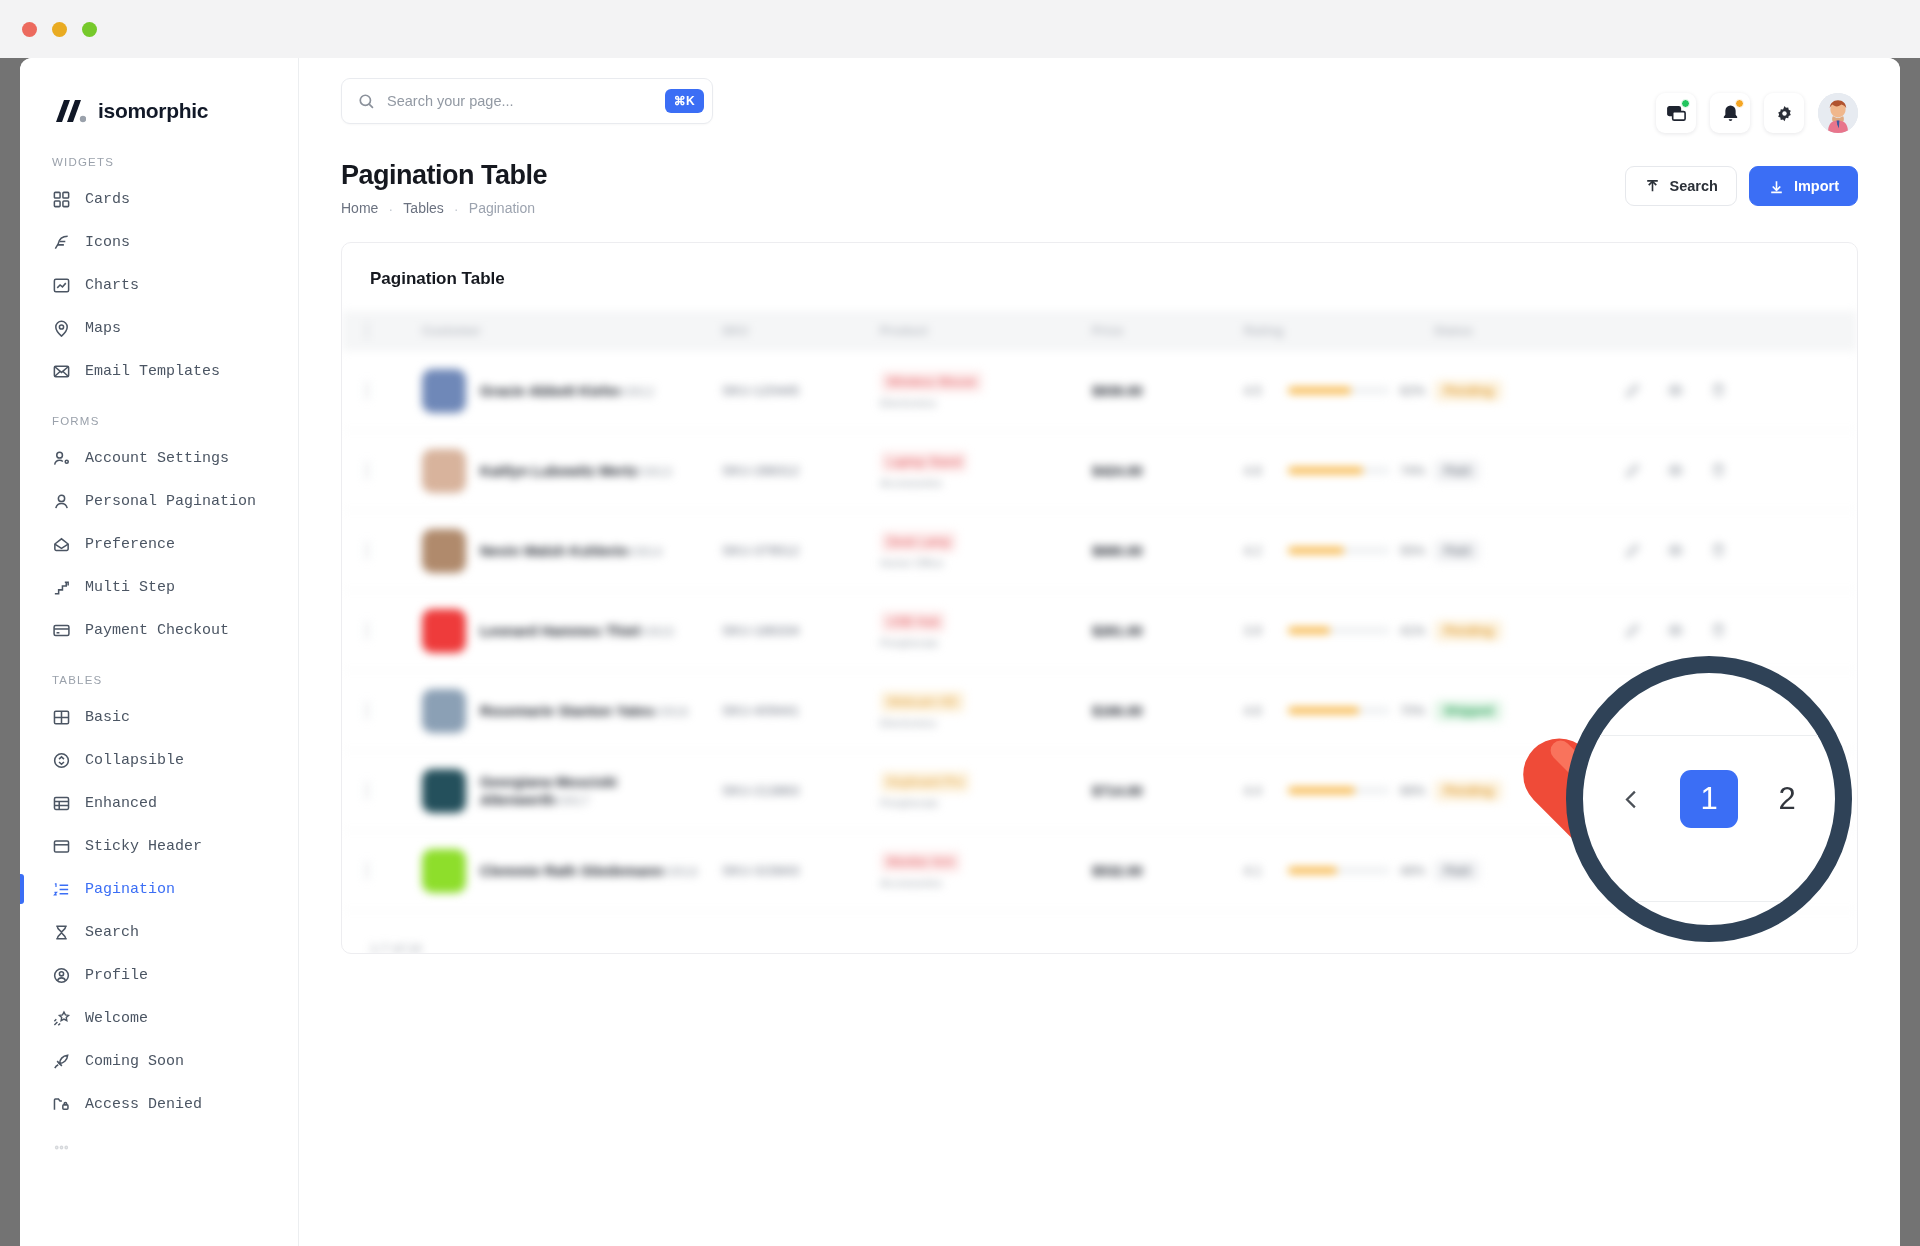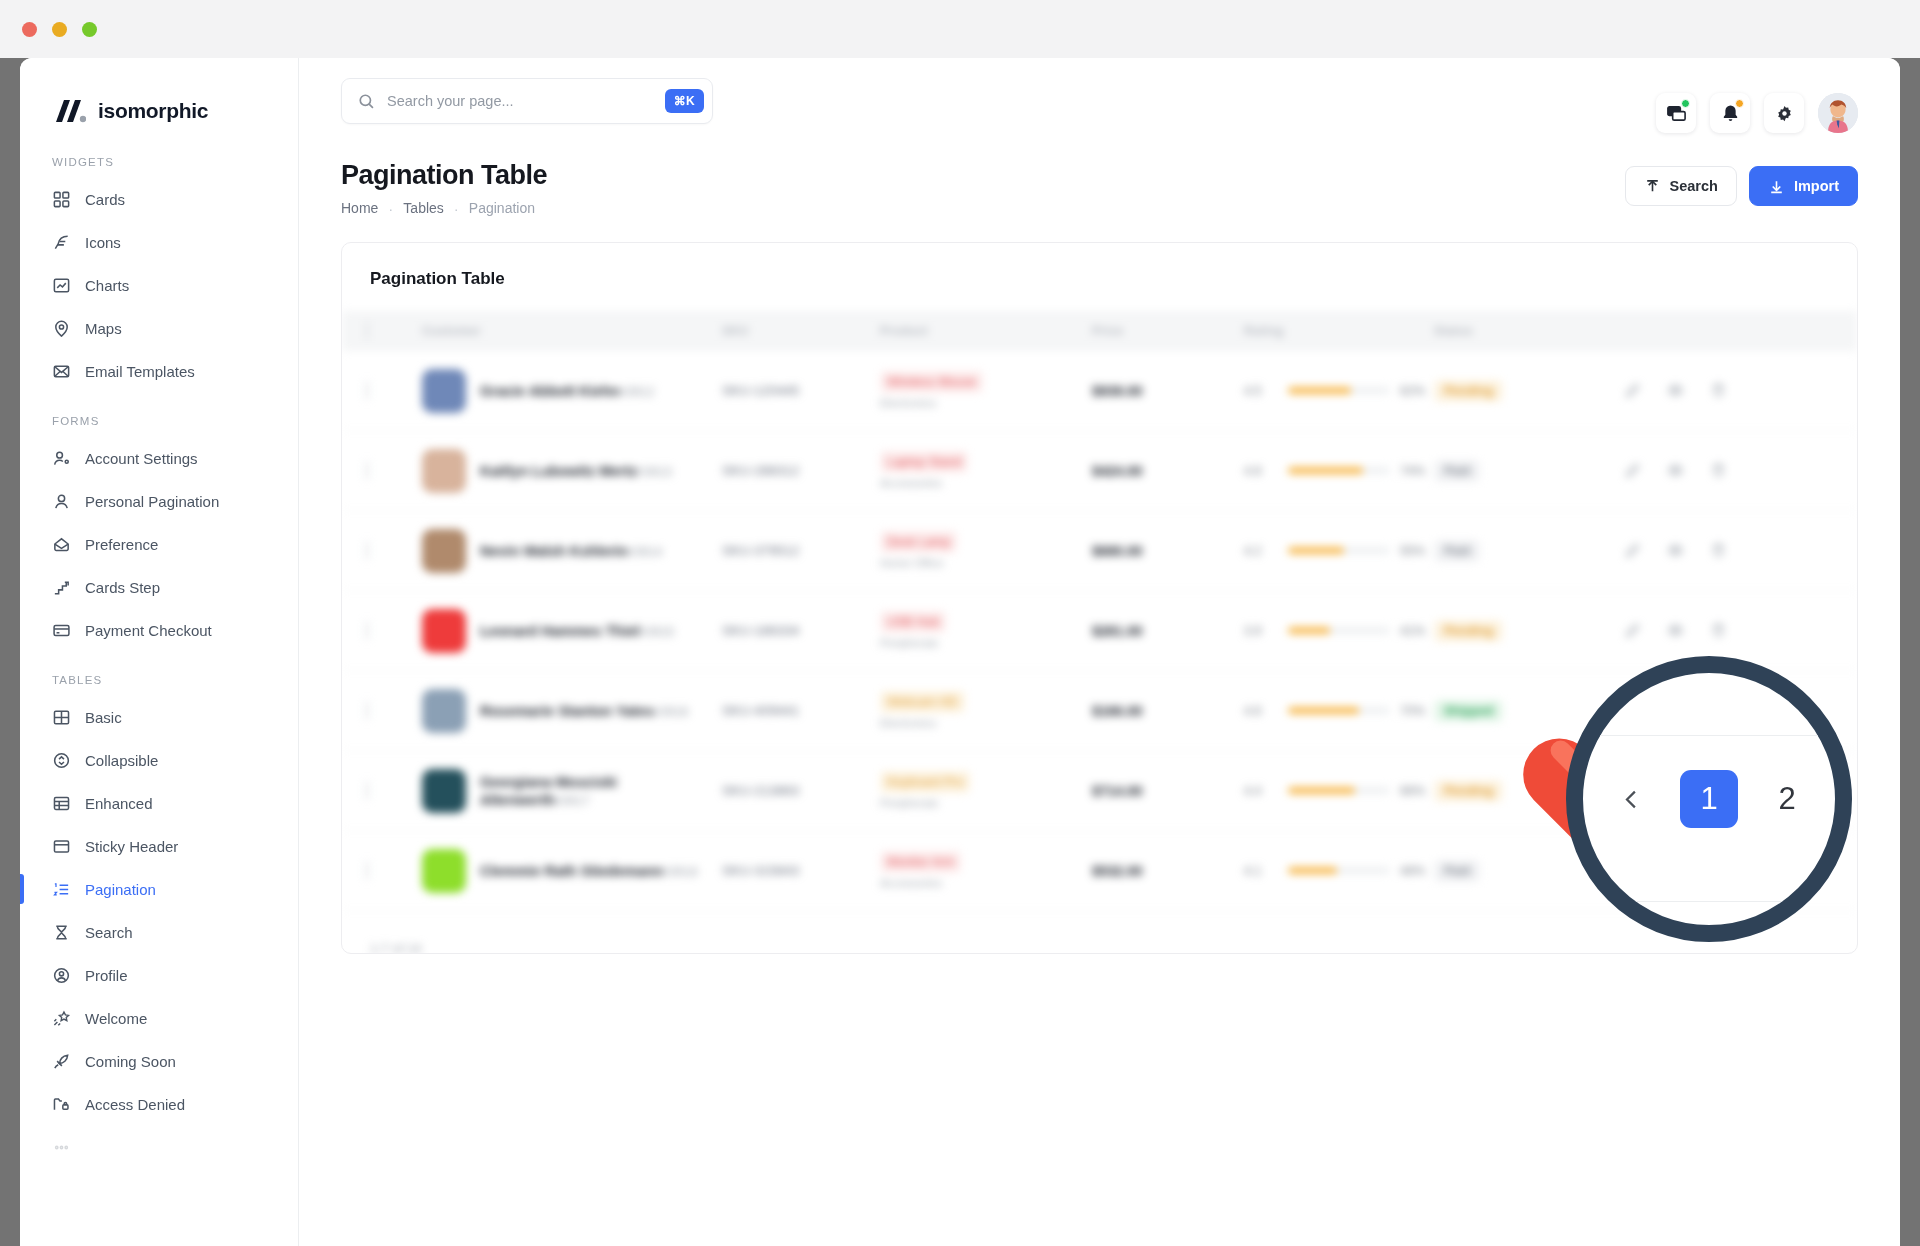--- a/index.html
+++ b/index.html
@@ -27,21 +27,21 @@
   .sidebar { width: 279px; height: 100%; background: #ffffff; border-right: 1px solid #eceef0;
              padding: 0 0 10px 0; position: relative; overflow: hidden; }
   .brand { display: flex; align-items: center; gap: 12px; padding: 30px 0 0 32px; height: 76px; }
   .brand-mark { width: 34px; height: 26px; position: relative; flex: none; }
   .brand-name { font-size: 21px; font-weight: 700; color: #111827; letter-spacing: -0.3px; }
 
   .nav { padding: 0 18px; }
   .nav-section { font-size: 11.5px; letter-spacing: 1.2px; color: #9aa1ab; font-weight: 500;
                  padding: 22px 0 10px 14px; text-transform: uppercase; }
   .nav-item { display: flex; align-items: center; gap: 14px; padding: 9px 0 9px 14px;
-              border-radius: 8px; color: #4b5563; font-size: 15px; position: relative; height: 43px; }
+              border-radius: 8px; color: #4b5563; font-size: 15px; position: relative; height: 43px; font-family: Liberation Mono, monospace; }
   .nav-item .ico { width: 19px; height: 19px; flex: none; display: block; color: #4b5563; }
   .nav-item.active { color: #3b6ef5; }
   .nav-item.active .ico { color: #3b6ef5; }
   .nav-item.active::before { content: ""; position: absolute; left: -18px; top: 6px;
               width: 4px; height: 30px; background: #3b6ef5; border-radius: 0 3px 3px 0; }
   .nav-cut { opacity: .22; }
 
   
   .main { flex: 1; height: 100%; position: relative; background: #ffffff; padding: 0 42px; overflow: hidden; }
 
@@ -235,21 +235,21 @@
                 <path d="M3 9.5l7-5.5 7 5.5v5.2a1.5 1.5 0 01-1.5 1.5h-11A1.5 1.5 0 013 14.7z"></path>
                 <path d="M3 9.5l7 4.6 7-4.6"></path>
               </svg></span>
           <span>Preference</span>
         </div>
         <div class="nav-item">
           <span class="ico"><svg viewBox="0 0 20 20" fill="none" stroke="currentColor" stroke-width="1.6">
                 <path d="M3 16.5h4v-4h4v-4h4v-4"></path>
                 <path d="M13.5 4.5h3.5V8"></path>
               </svg></span>
-          <span>Cards Step</span>
+          <span>Multi Step</span>
         </div>
         <div class="nav-item">
           <span class="ico"><svg viewBox="0 0 20 20" fill="none" stroke="currentColor" stroke-width="1.6">
                 <rect x="2.2" y="4.8" width="15.6" height="10.4" rx="1.6"></rect>
                 <path d="M2.2 8.4h15.6"></path>
                 <path d="M4.8 12.4h3"></path>
               </svg></span>
           <span>Payment Checkout</span>
         </div>
 

